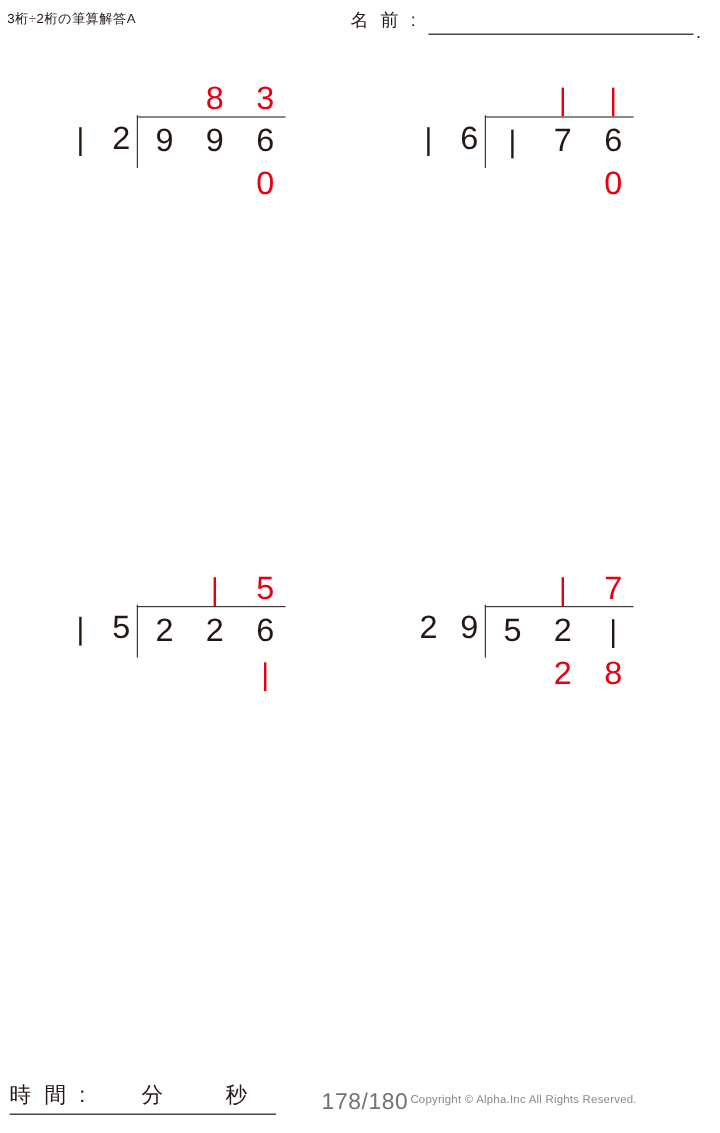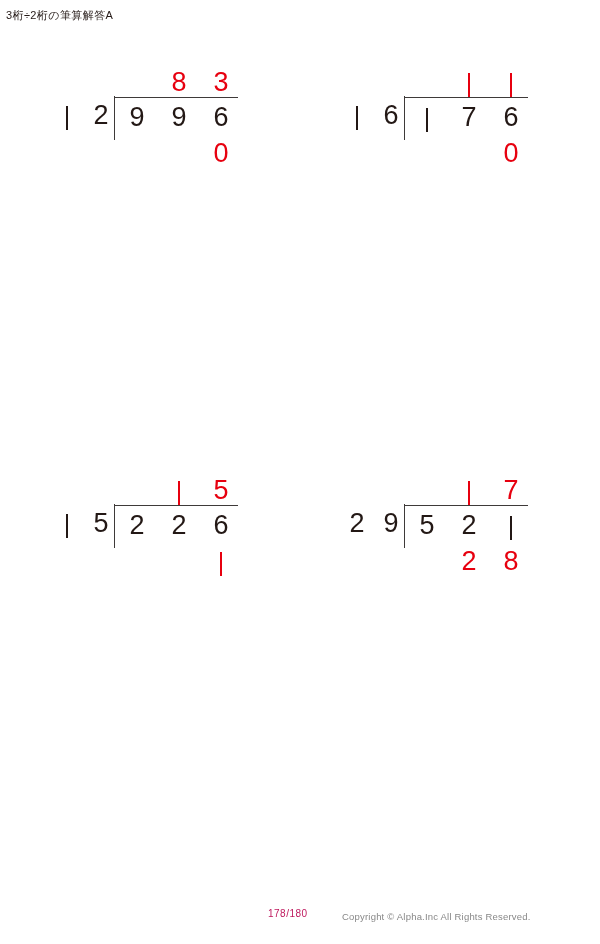--- a/index.html
+++ b/index.html
@@ -167,41 +167,46 @@
     left: 0;
     top: 28px;
     width: 222px;
     height: 0;
     border-bottom: 1.6px solid #231815;
   }
   .page-number {
     position: absolute;
     left: 268px;
     top: 12px;
-    font-size: 10px;
+    font-size: 19px;
     letter-spacing: 0.5px;
-    color: #be185d;
+    color: #737373;
     white-space: nowrap;
   }
   .copyright {
     position: absolute;
     left: 342px;
     top: 15px;
     font-size: 9.5px;
     letter-spacing: 0.2px;
     color: #888888;
     white-space: nowrap;
   }
 </style>
 </head>
 <body>
 
 <div class="header">
   <div class="worksheet-title">3桁÷2桁の筆算解答A</div>
 
+  <div class="name-block">
+    <span class="name-label">名 前 :</span>
+    <span class="name-rule"></span>
+    <span class="name-dot">.</span>
+  </div>
 </div>
 
 <div class="problems">
 
   <div class="problem col-left row-top">
     <div class="one-bar" style="left:40px;  top:48px;"></div>
     <div class="digit" style="left:74px;  top:46px;">2</div>
     <div class="bracket-v" style="left:100px; top:40px; height:44px;"></div>
     <div class="bracket-h" style="left:100px; top:41px; width:124px;"></div>
     <div class="digit red" style="left:152px; top:13px;">8</div>
@@ -248,15 +253,21 @@
     <div class="digit" style="left:110px; top:48px;">5</div>
     <div class="digit" style="left:152px; top:48px;">2</div>
     <div class="one-bar" style="left:194px; top:50px;"></div>
     <div class="digit red" style="left:152px; top:84px;">2</div>
     <div class="digit red" style="left:194px; top:84px;">8</div>
   </div>
 
 </div>
 
 <div class="footer">
+  <div class="time-block">
+    <span class="time-label">時 間 :</span>
+    <span class="time-minute">分</span>
+    <span class="time-second">秒</span>
+    <span class="time-rule"></span>
+  </div>
   <div class="page-number">178/180</div>
   <div class="copyright">Copyright © Alpha.Inc All Rights Reserved.</div>
 </div>
 
 </body></html>

